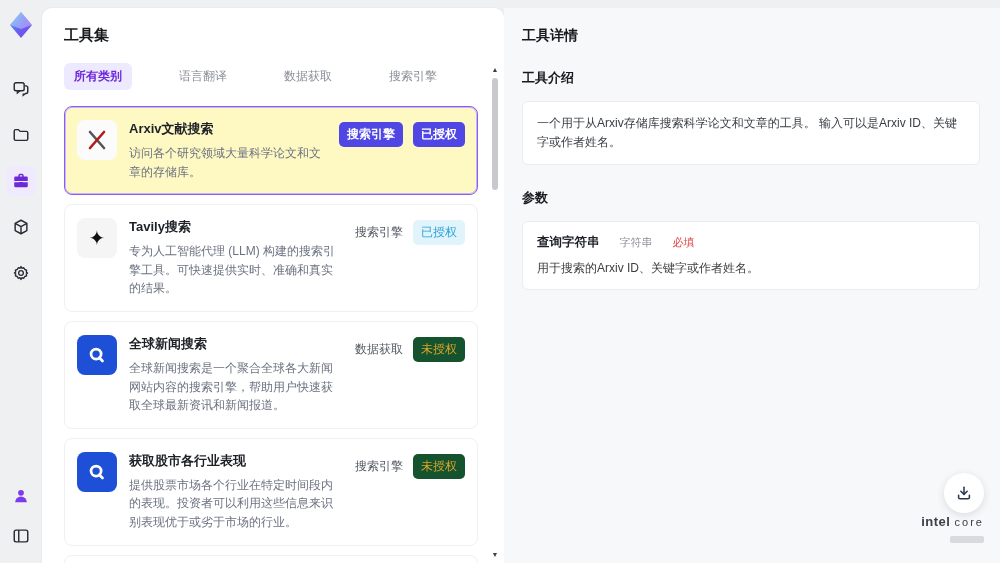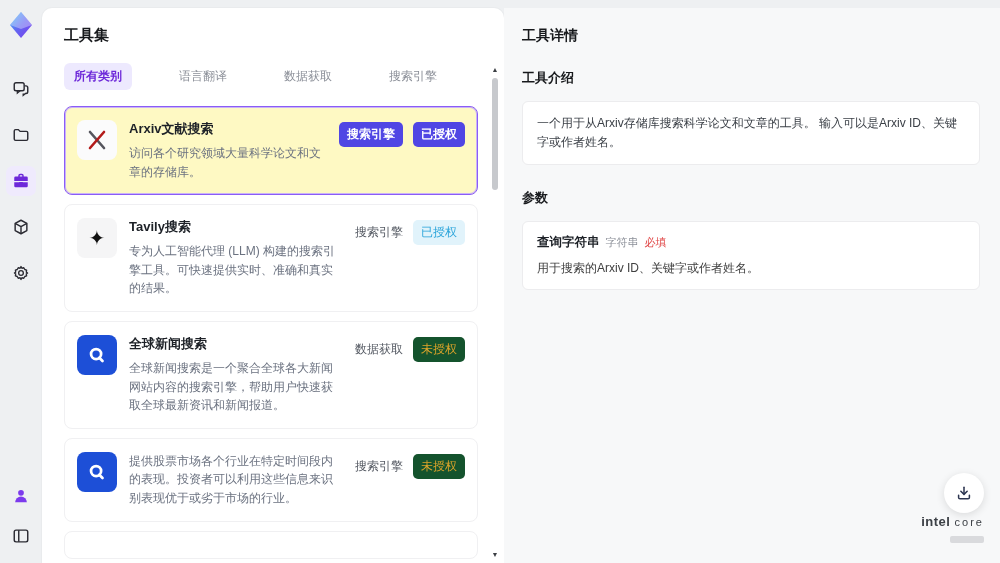--- a/index.html
+++ b/index.html
@@ -56,21 +56,21 @@
     background:#c7c9cd; border-radius:3px; cursor:pointer; }
 
   
   .detail-panel { position:absolute; left:504px; top:8px; width:496px; height:555px;
     background:#f7f8f9; padding:19px 20px 0 18px; }
   .detail-title { font-size:14px; font-weight:bold; color:#17191c; margin-bottom:24px; }
   .section-heading { font-size:13px; font-weight:bold; color:#17191c; margin-bottom:14px; }
   .detail-box { background:#fff; border:1px solid #ececee; border-radius:6px;
     padding:12px 14px; margin-bottom:24px; }
   .intro-text { font-size:12px; color:#3a3f46; line-height:1.6; }
-  .param-head { display:flex; align-items:baseline; gap:6px; margin-bottom:9px; }
+  .param-head { display:flex; align-items:baseline; gap:20px; margin-bottom:9px; }
   .param-name { font-size:12.5px; font-weight:bold; color:#1d2127; }
   .param-type { font-size:11px; color:#8b8f98; }
   .param-required { font-size:11px; color:#e04646; }
   .param-desc { font-size:12px; color:#404040; }
 
   
   .fab { position:absolute; right:16px; bottom:50px; width:40px; height:40px; border-radius:50%;
     background:#fff; box-shadow:0 2px 8px rgba(0,0,0,0.12); display:flex; align-items:center;
     justify-content:center; cursor:pointer; color:#2c3550; }
   .brand { position:absolute; right:16px; bottom:16px; text-align:right; color:#3c4046; }
@@ -199,20 +199,21 @@
     </div>
 
     <div class="card">
       <div class="tool-icon blue">
         <svg viewBox="0 0 24 24" width="22" height="22" fill="none" stroke="#fff" stroke-width="3">
           <circle cx="11" cy="11" r="5.5"></circle>
             <line x1="14.5" y1="15" x2="18" y2="18.5" stroke-linecap="round"></line>
         </svg>
       </div>
       <div class="tool-body">
+        <div class="tool-title">获取股市各行业表现</div>
         <div class="tool-desc">提供股票市场各个行业在特定时间段内的表现。投资者可以利用这些信息来识别表现优于或劣于市场的行业。</div>
       </div>
       <div class="tool-badges">
         <span class="badge-cat">搜索引擎</span>
         <span class="pill unauth">未授权</span>
       </div>
     </div>
 
     <div class="card">
       

